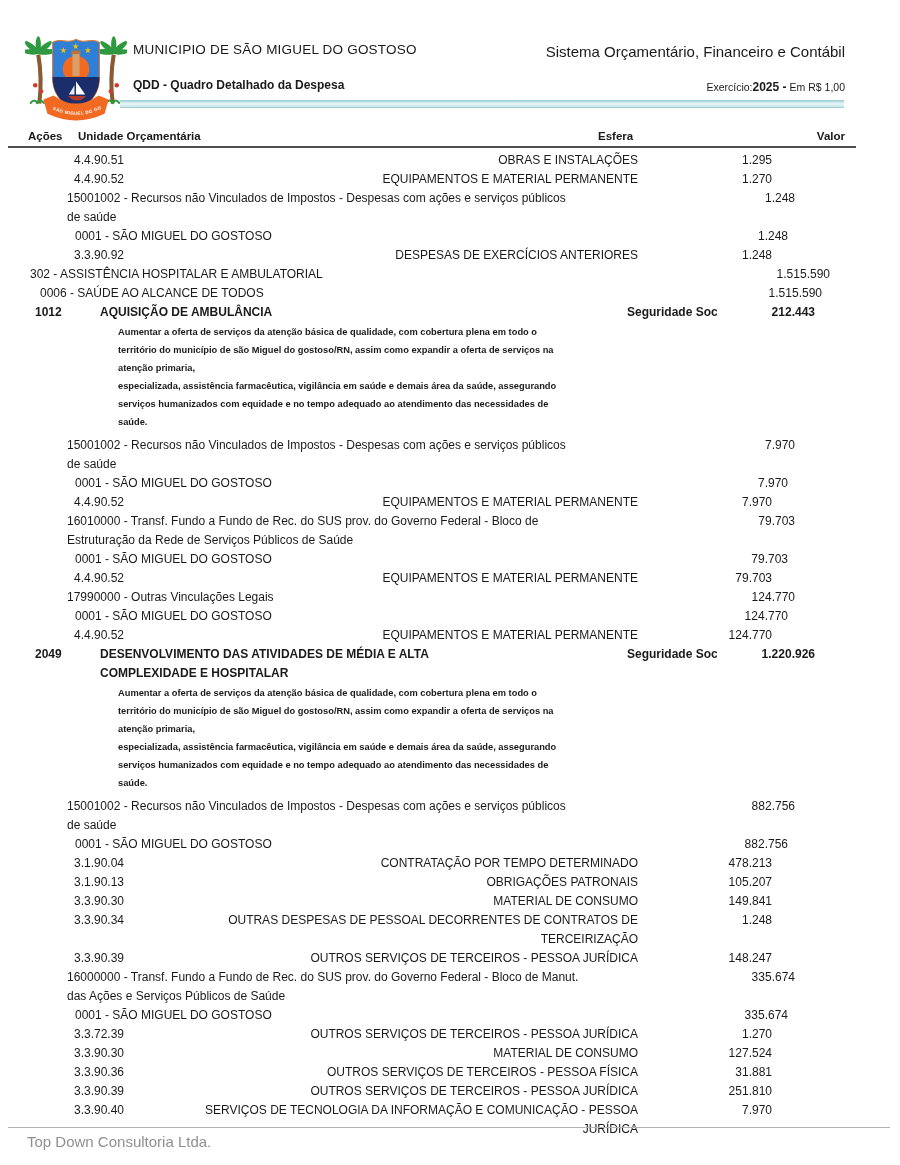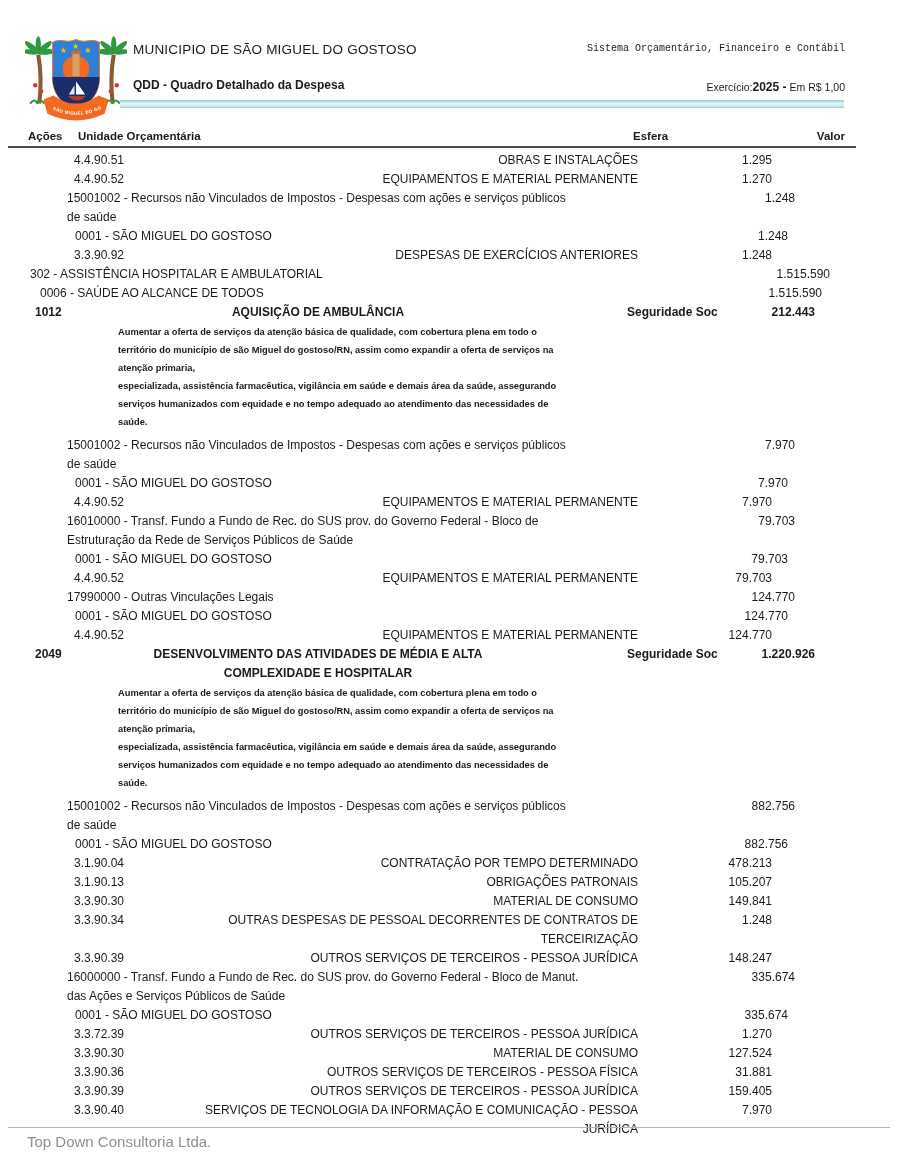--- a/index.html
+++ b/index.html
@@ -6,36 +6,36 @@
   body{
     width:900px;height:1165px;background:#ffffff;position:relative;
     font-family:"Liberation Sans", sans-serif;color:#1a1a1a;overflow:hidden;
     -webkit-font-smoothing:antialiased;
   }
   .abs{position:absolute;}
 
   
   .logo{left:25px;top:22px;width:102px;height:104px;}
   .org-name{left:133px;top:42px;font-size:13.5px;letter-spacing:.2px;}
-  .system-name{right:55px;top:43px;font-size:10px;font-family:Liberation Mono, monospace;}
+  .system-name{right:55px;top:43px;font-size:15px;}
   .report-title{left:133px;top:78px;font-size:12px;font-weight:bold;}
   .exercise{right:55px;top:80px;font-size:10.5px;white-space:nowrap;}
   .exercise .year{font-size:12px;font-weight:bold;}
   .exercise .unit{margin-left:3px;text-align:center;}
   .accent-bar{
     left:120px;right:56px;top:100px;height:6px;
     background:linear-gradient(#a9d6db,#e8f6f7 45%,#c7e6ea);
     border-top:1px solid #9fd0d5;border-bottom:1px solid #9fd0d5;
   }
 
   
   .th{font-size:11.5px;font-weight:bold;top:130px;}
   .th-orgao{left:28px;}
   .th-uo{left:78px;}
-  .th-esfera{left:633px;}
+  .th-esfera{left:598px;}
   .th-valor{right:55px;}
   .header-rule{left:8px;right:44px;top:146px;height:2px;background:#4d4d4d;}
 
   
   .rows{left:0;top:151px;right:0;}
   .row{position:relative;font-size:12px;line-height:19px;padding-left:22px;}
   .row .code{position:absolute;top:0;}
   .row .name{white-space:pre-line;}
   .row .val{position:absolute;top:0;}
   .row .esfera{position:absolute;left:627px;top:0;width:90px;overflow:hidden;white-space:nowrap;}
@@ -51,21 +51,21 @@
   .unidade .val{right:112px;}
 
   .funcao .name{margin-left:8px;max-width:640px;}
   .funcao .val{right:70px;}
 
   .programa .name{margin-left:18px;max-width:640px;}
   .programa .val{right:78px;}
 
   .acao{font-weight:bold;}
   .acao .code{left:35px;}
-  .acao .name{margin-left:56px;max-width:480px;text-align:center;}
+  .acao .name{margin-left:78px;max-width:480px;}
   .acao .val{right:85px;}
 
   .desc{
     margin-left:118px;width:545px;font-size:9.3px;font-weight:bold;
     line-height:18px;white-space:pre-line;margin-bottom:5px;padding-top:1px;
   }
 
   
   .footer-rule{left:8px;right:10px;top:1127px;height:1px;background:#b3b3b3;}
   .footer-text{left:27px;top:1133px;font-size:15px;color:#8f8f8f;}
@@ -290,21 +290,21 @@
       <span class="val">127.524</span>
     </div>
     <div class="row elemento">
       <span class="code">3.3.90.36</span>
       <div class="name">OUTROS SERVIÇOS DE TERCEIROS - PESSOA FÍSICA</div>
       <span class="val">31.881</span>
     </div>
     <div class="row elemento">
       <span class="code">3.3.90.39</span>
       <div class="name">OUTROS SERVIÇOS DE TERCEIROS - PESSOA JURÍDICA</div>
-      <span class="val">159.405</span>
+      <span class="val">251.810</span>
     </div>
     <div class="row elemento">
       <span class="code">3.3.90.40</span>
       <div class="name">SERVIÇOS DE TECNOLOGIA DA INFORMAÇÃO E COMUNICAÇÃO - PESSOA
 JURÍDICA</div>
       <span class="val">7.970</span>
     </div>
   </div>
 
 <div class="abs footer-rule"></div>

